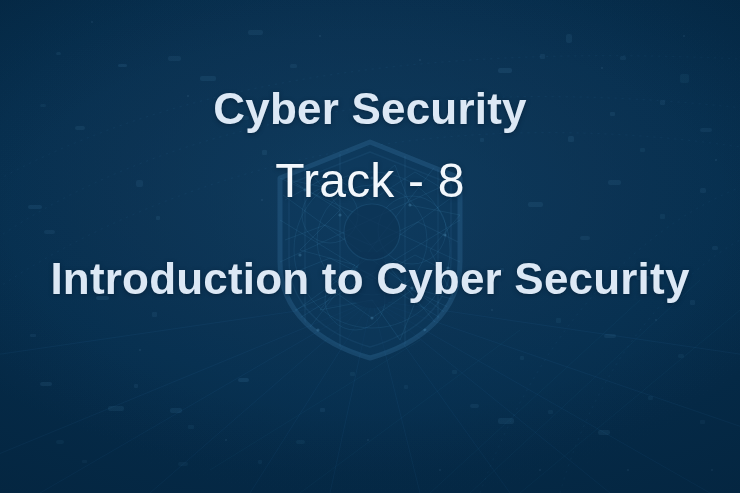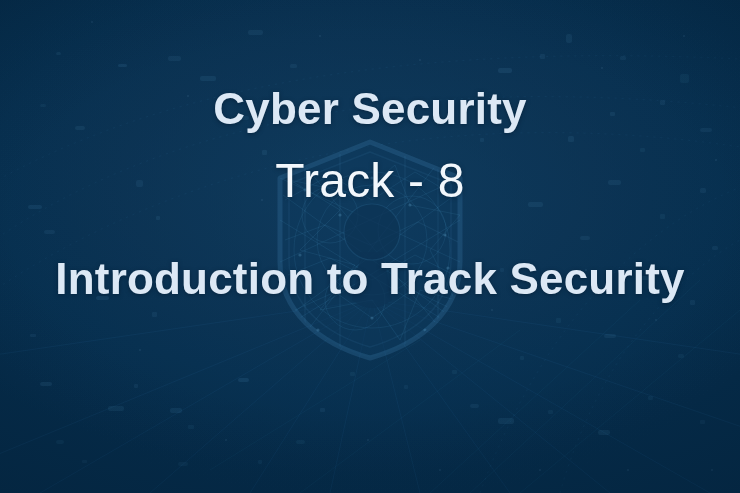--- a/index.html
+++ b/index.html
@@ -290,16 +290,16 @@
       <circle cx="586" cy="270" r="1"></circle>
         <circle cx="656" cy="320" r="1"></circle>
     </g>
   </svg>
 
   <div class="bg-vignette"></div>
 
   <div class="content">
     <div class="title-main">Cyber Security</div>
     <div class="title-sub">Track - 8</div>
-    <div class="title-topic">Introduction to Track Security</div>
+    <div class="title-topic">Introduction to Cyber Security</div>
   </div>
 
 </div>
 
 </body></html>

